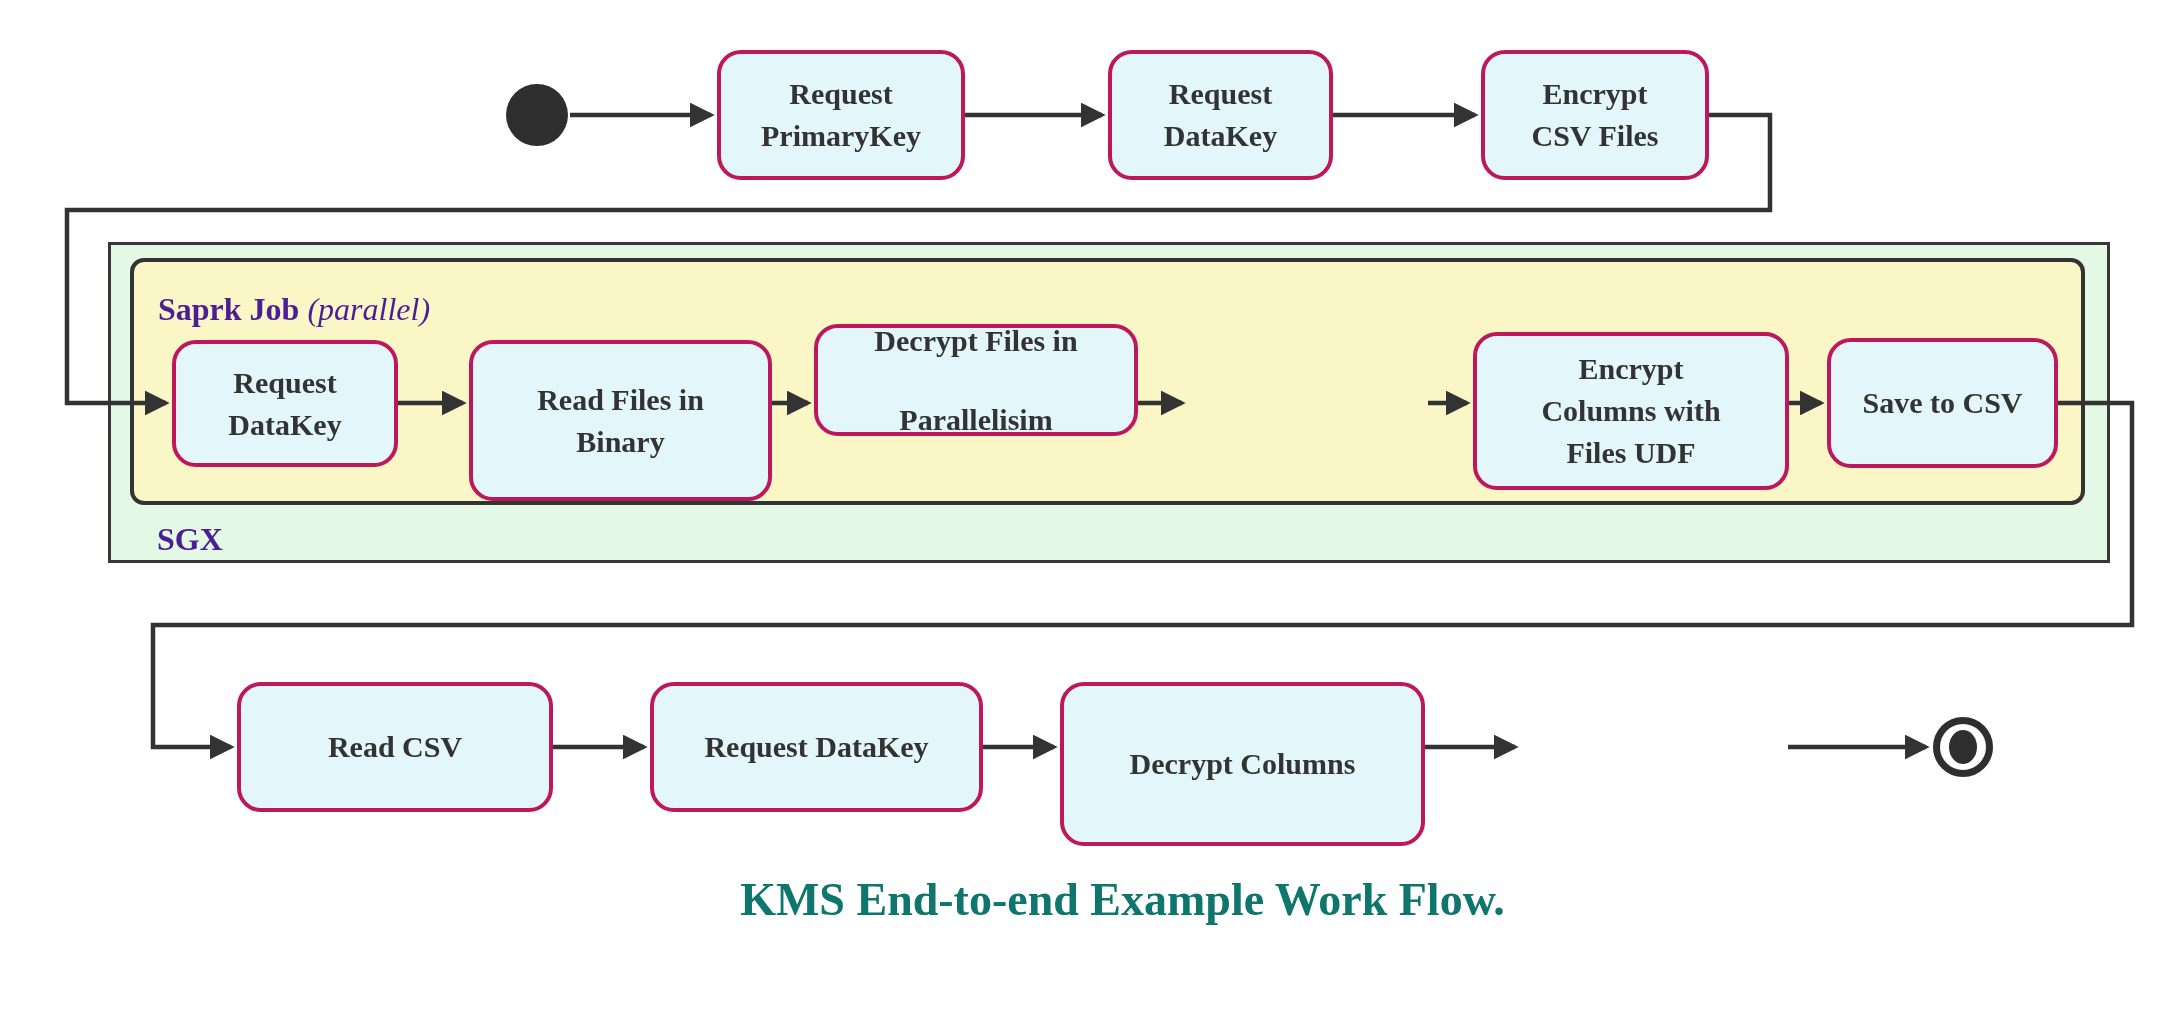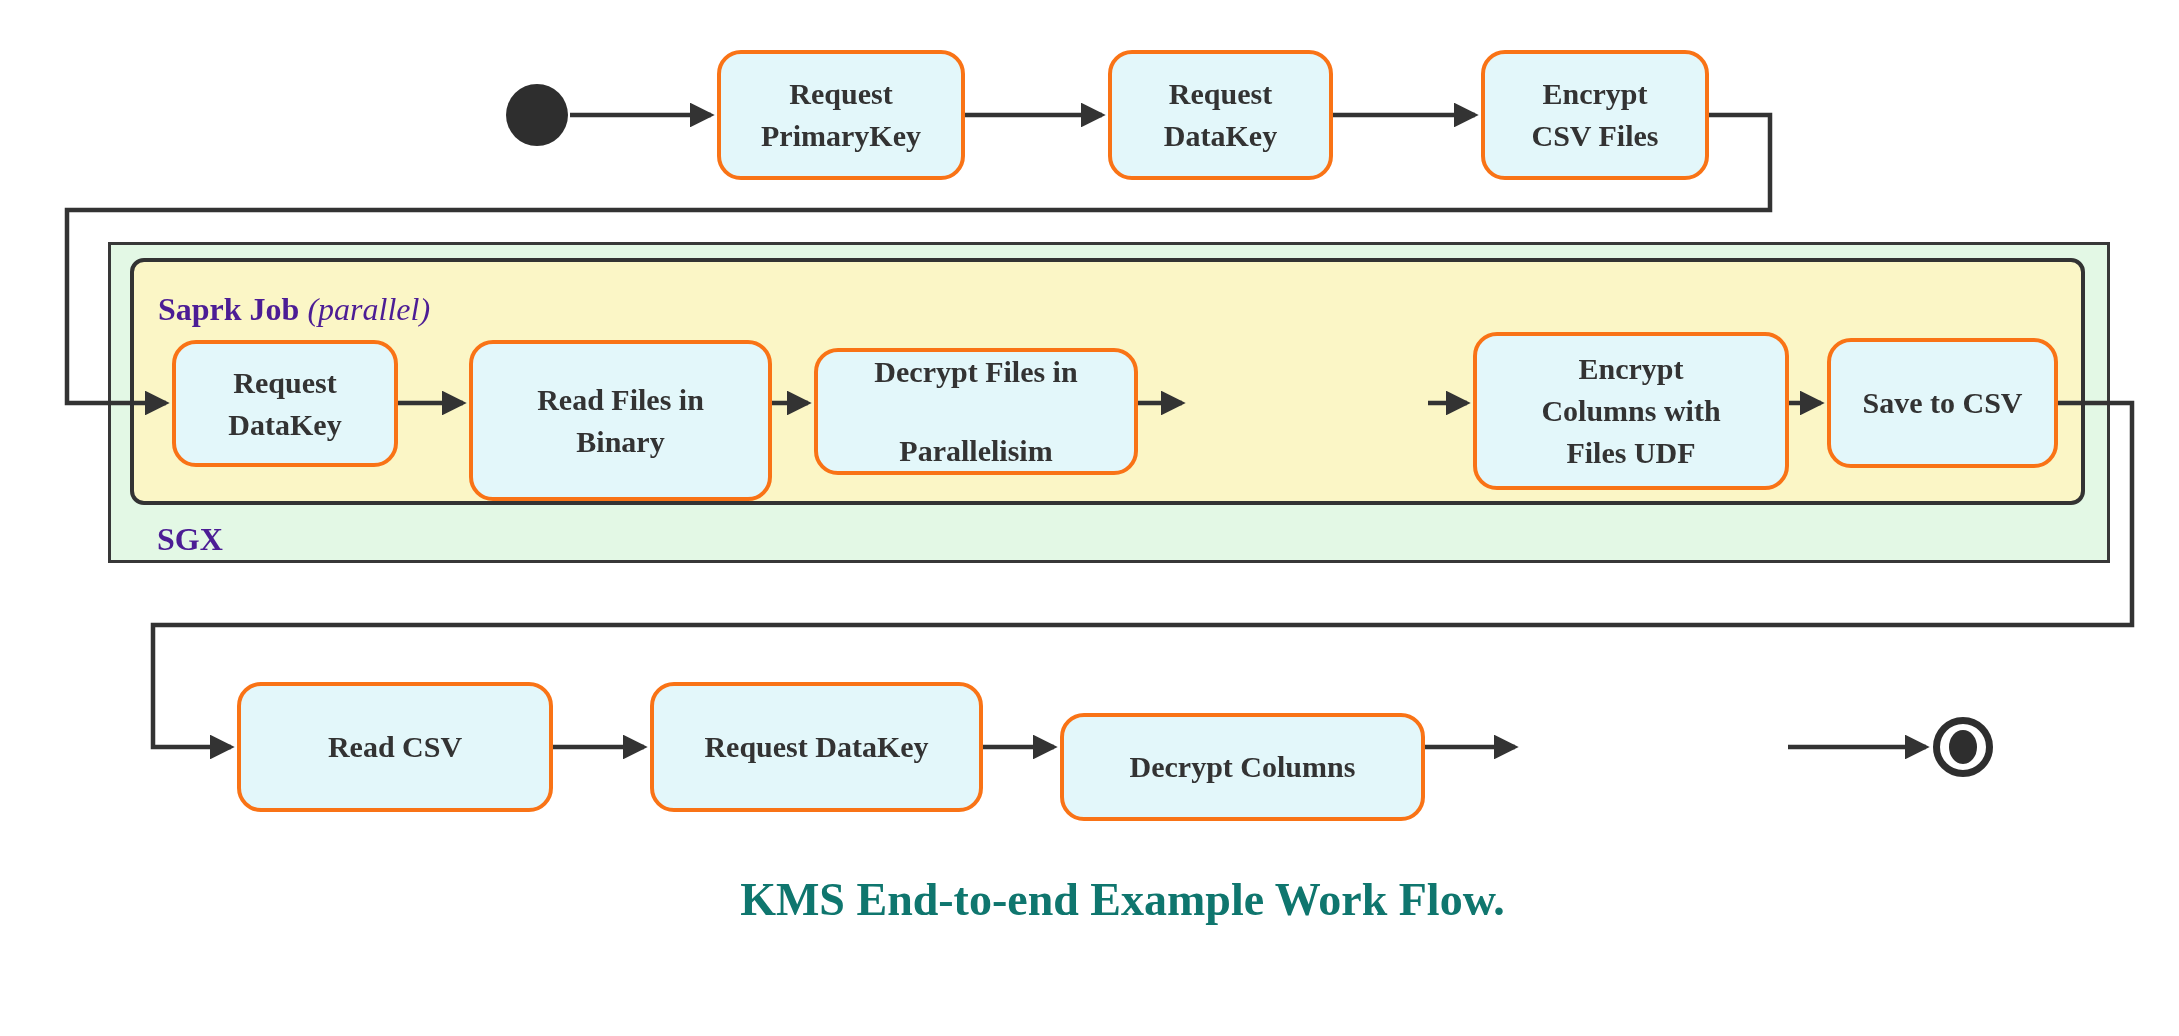--- a/index.html
+++ b/index.html
@@ -59,21 +59,21 @@
   .node {
     position: absolute;
     box-sizing: border-box;
     z-index: 4;
     display: flex;
     flex-direction: column;
     align-items: center;
     justify-content: center;
     text-align: center;
     background: #e3f7fa;
-    border: 4px solid #f97316;
+    border: 4px solid #be185d;
     border-radius: 24px;
     font-size: 30px;
     font-weight: bold;
     line-height: 1.4;
     color: #333333;
     padding: 4px 10px;
   }
   .node span { display: block; white-space: nowrap; }
   .node span:empty { display: none; }
   .caption {
@@ -147,38 +147,38 @@
   </div>
 
   <div class="node" style="left:172px;top:340px;width:226px;height:127px;">
     <span>Request</span>
     <span>DataKey</span>
   </div>
   <div class="node" style="left:469px;top:340px;width:303px;height:161px;">
     <span>Read Files in</span>
     <span>Binary</span>
   </div>
-  <div class="node" style="left:814px;top:348px;width:324px;height:127px;gap:37px;">
+  <div class="node" style="left:814px;top:324px;width:324px;height:112px;gap:37px;">
     <span>Decrypt Files in</span>
     <span>Parallelisim</span>
   </div>
   <div class="node" style="left:1473px;top:332px;width:316px;height:158px;">
     <span>Encrypt</span>
     <span>Columns with</span>
     <span>Files UDF</span>
   </div>
   <div class="node" style="left:1827px;top:338px;width:231px;height:130px;">
     <span>Save to CSV</span>
   </div>
 
   <div class="node" style="left:237px;top:682px;width:316px;height:130px;">
     <span>Read CSV</span>
   </div>
   <div class="node" style="left:650px;top:682px;width:333px;height:130px;align-items:center;">
     <span>Request DataKey</span>
   </div>
-  <div class="node" style="left:1060px;top:682px;width:365px;height:108px;margin-top:31px;">
+  <div class="node" style="left:1060px;top:682px;width:365px;height:164px;">
     <span>Decrypt Columns</span>
   </div>
 
   <div class="caption">KMS End-to-end Example Work Flow.</div>
 
 </div>
 
 </body></html>

